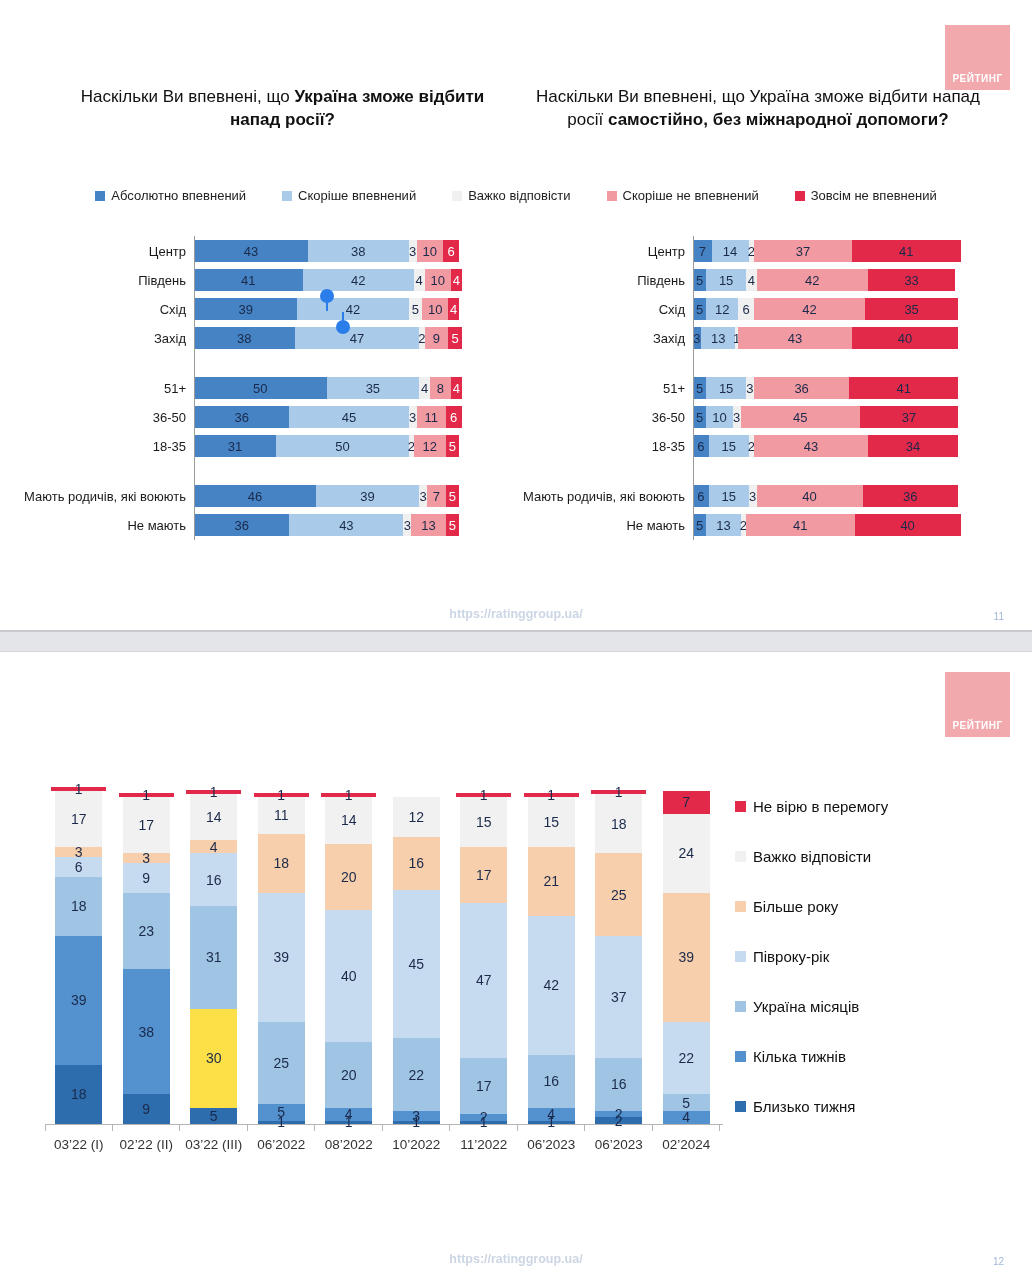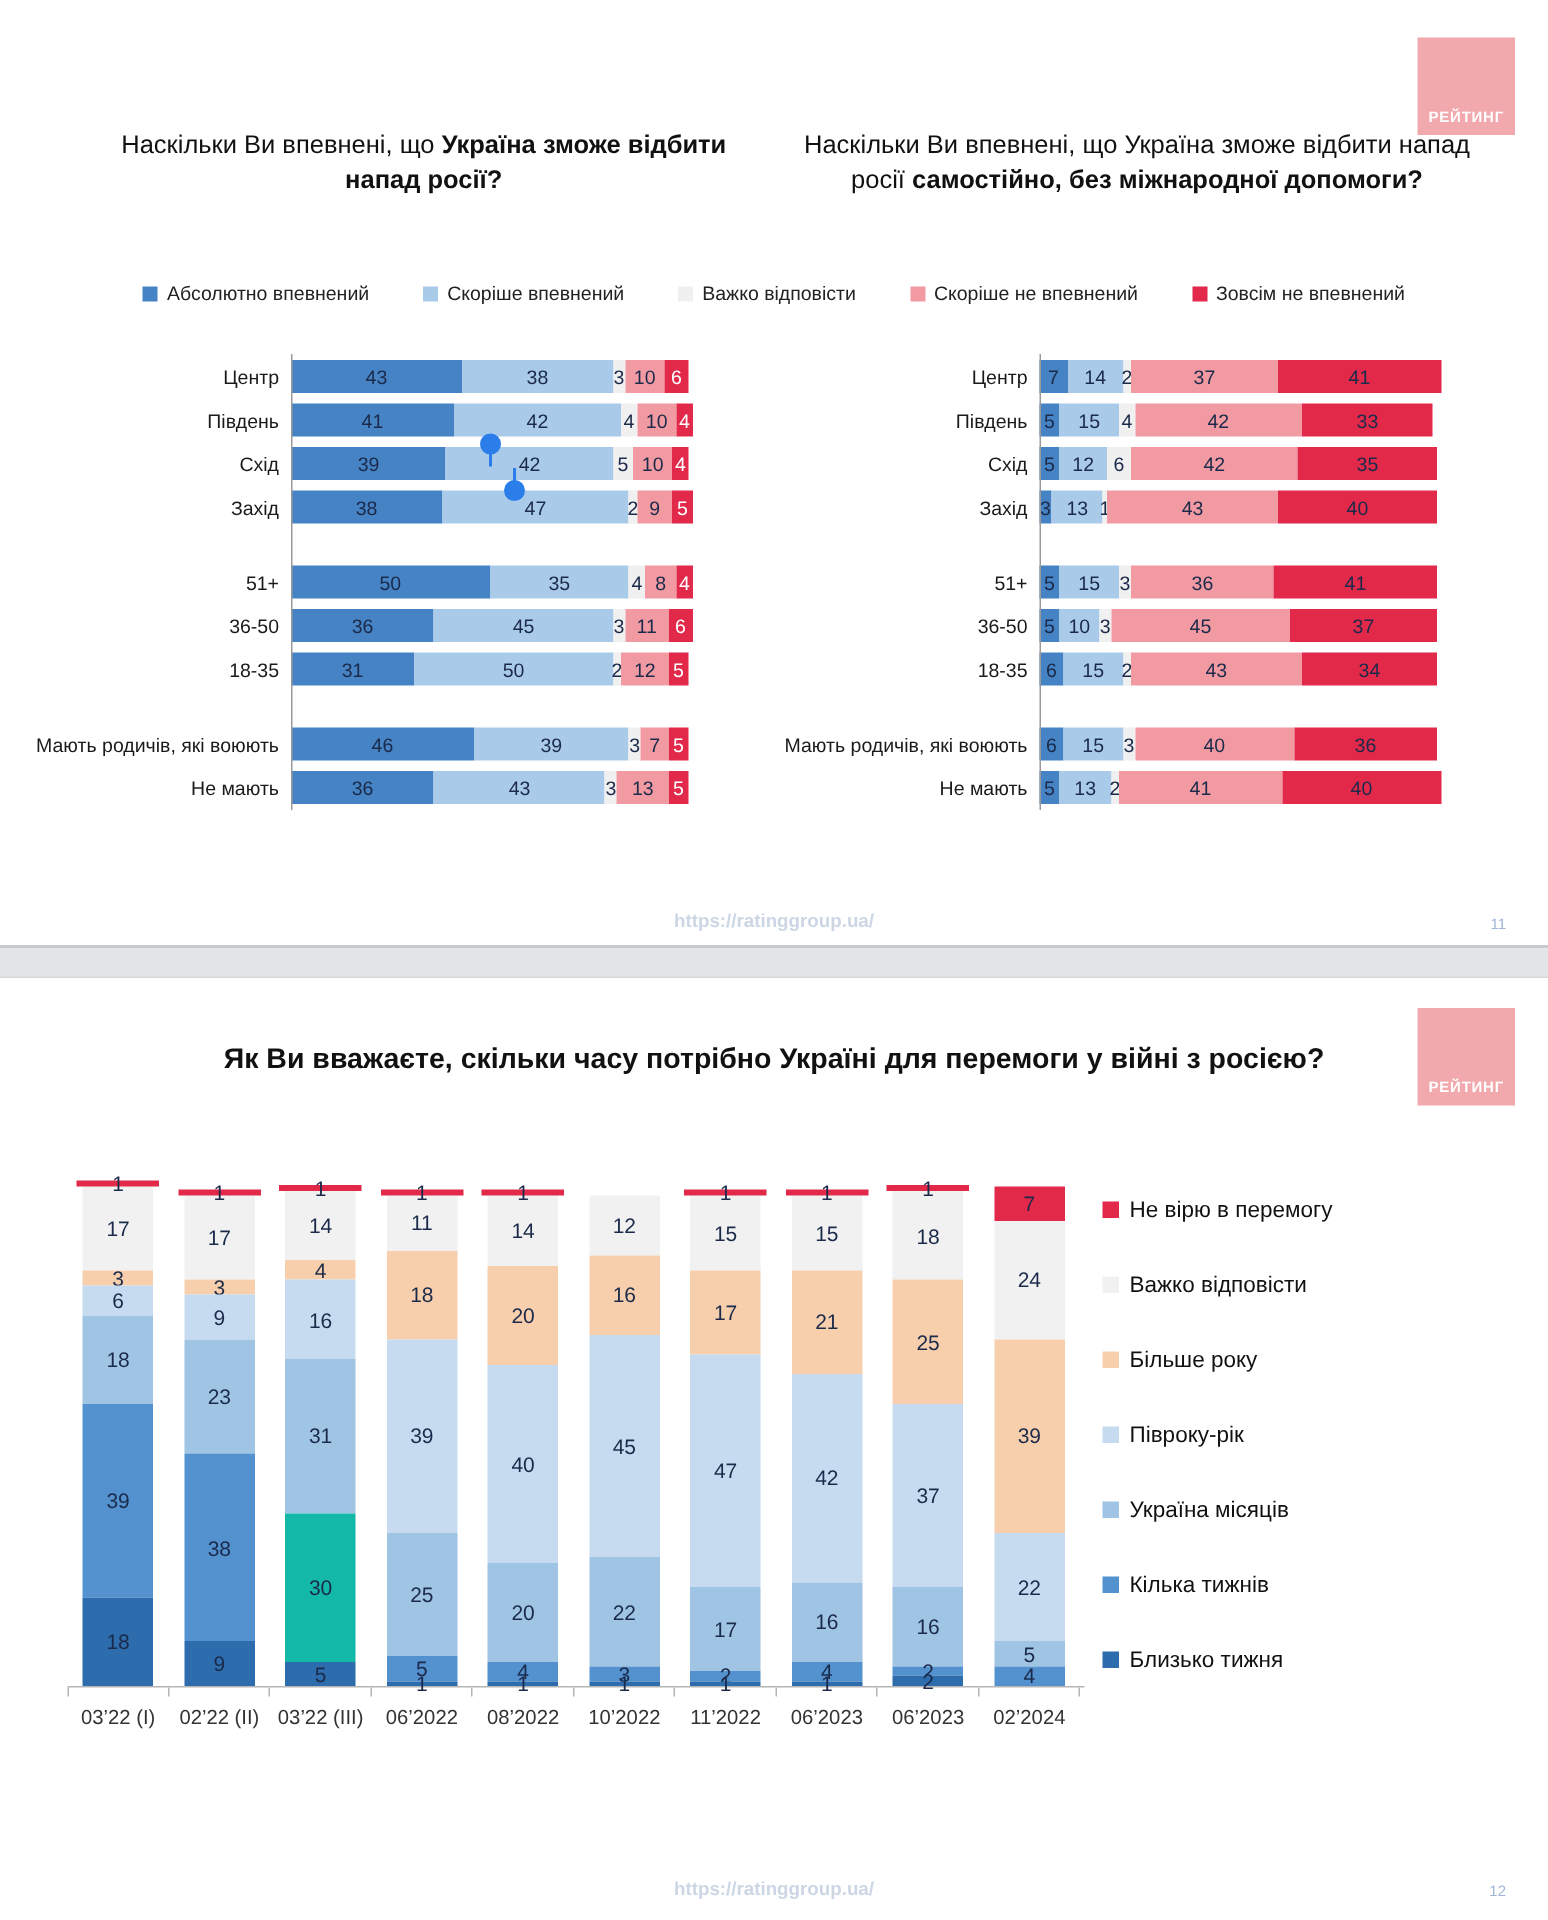--- a/index.html
+++ b/index.html
@@ -315,21 +315,20 @@
     <div class="page-num">11</div>
   </section>
 
   <div id="divider"></div>
 
   <section class="slide" id="slide2">
     <div class="logo" style="top:20px;">
       <span>РЕЙТИНГ</span>
     </div>
 
-    <div id="title2">Як Ви вважаєте, скільки часу потрібно Україні для перемоги у війні з росією?</div>
 
     <div class="plot">
       <div class="cols" id="columns">
           <div class="cslot">
             <div class="cstack">
               <div class="cdash">
                 <span class="cdash-label">1</span>
               </div>
               <div class="cseg" style="height: 56.1px; background: rgb(241, 241, 241);">17</div>
               <div class="cseg" style="height: 9.9px; background: rgb(248, 207, 172);">3</div>
@@ -354,21 +353,21 @@
           </div>
           <div class="cslot">
             <div class="cstack">
               <div class="cdash">
                 <span class="cdash-label">1</span>
               </div>
               <div class="cseg" style="height: 46.2px; background: rgb(241, 241, 241);">14</div>
               <div class="cseg" style="height: 13.2px; background: rgb(248, 207, 172);">4</div>
               <div class="cseg" style="height: 52.8px; background: rgb(198, 219, 239);">16</div>
               <div class="cseg" style="height: 102.3px; background: rgb(160, 196, 228);">31</div>
-              <div class="cseg" style="height: 99px; background: #14b8a6;">30</div>
+              <div class="cseg" style="height: 99px; background: #fde047;">30</div>
               <div class="cseg" style="height: 16.5px; background: rgb(45, 108, 173);">5</div>
             </div>
           </div>
           <div class="cslot">
             <div class="cstack">
               <div class="cdash">
                 <span class="cdash-label">1</span>
               </div>
               <div class="cseg" style="height: 36.3px; background: rgb(241, 241, 241);">11</div>
               <div class="cseg" style="height: 59.4px; background: rgb(248, 207, 172);">18</div>

